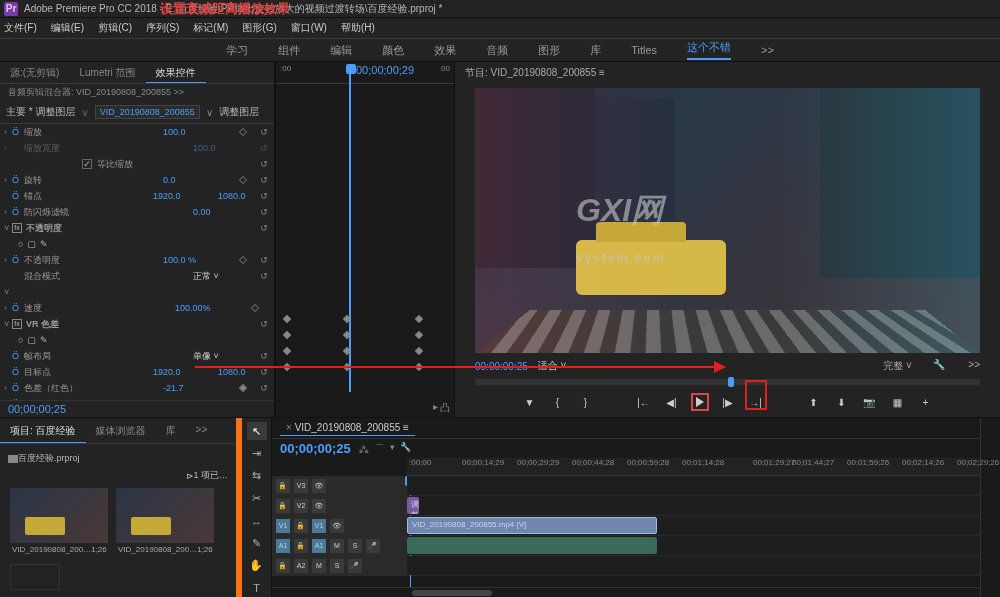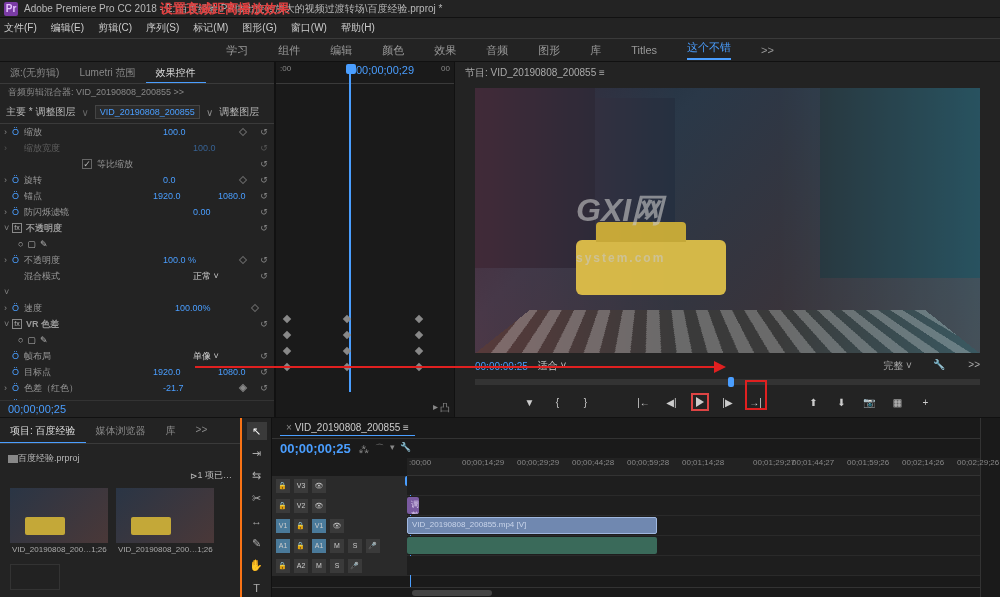--- a/index.html
+++ b/index.html
@@ -51,21 +51,21 @@
 .monitor-controls { padding: 4px 20px; }
 .mc-row1 { display: flex; align-items: center; gap: 10px; font-size: 10px; color: #4a9eff; }
 .mc-row1 .right { margin-left: auto; display: flex; gap: 22px; color: #aaa; }
 .progress-bar { height: 6px; background: #333; margin: 6px 0; position: relative; }
 .progress-bar::after { content: ''; position: absolute; left: 50%; width: 6px; height: 10px; background: #4a9eff; top: -2px; border-radius: 2px; }
 .transport { display: flex; justify-content: center; gap: 10px; align-items: center; padding: 2px 0; }
 .transport-btn { width: 18px; height: 18px; display: flex; align-items: center; justify-content: center; color: #ccc; cursor: pointer; font-size: 10px; }
 .transport-btn.play { border: 2px solid #d44; padding: 2px; }
 .play-icon { width: 0; height: 0; border-left: 8px solid #ccc; border-top: 5px solid transparent; border-bottom: 5px solid transparent; }
 .bottom { display: flex; height: 180px; border-top: 1px solid #111; }
-.project-panel { width: 242px; background: #232323; border-right: 2px solid #f97316; }
+.project-panel { width: 242px; background: #232323; border-right: 6px solid #f97316; }
 .tc-big { color: #4a9eff; font-size: 11px; padding: 2px 8px; }
 .project-tabs { display: flex; font-size: 10px; border-bottom: 1px solid #3a3a3a; padding-top: 2px; }
 .project-content { padding: 6px; }
 .bin-row { display: flex; align-items: center; padding: 2px; font-size: 9px; }
 .bin-icon { width: 10px; height: 8px; background: #888; }
 .thumbs { display: flex; gap: 8px; padding: 4px; }
 .thumb { width: 98px; }
 .thumb-img { width: 98px; height: 55px; background: linear-gradient(135deg, #2a3545, #4a3838); position: relative; }
 .thumb-img::after { content: ''; position: absolute; bottom: 8px; left: 15px; width: 40px; height: 18px; background: #c4a838; border-radius: 2px; }
 .thumb-label { display: flex; justify-content: space-between; font-size: 8px; color: #aaa; padding: 2px; }

